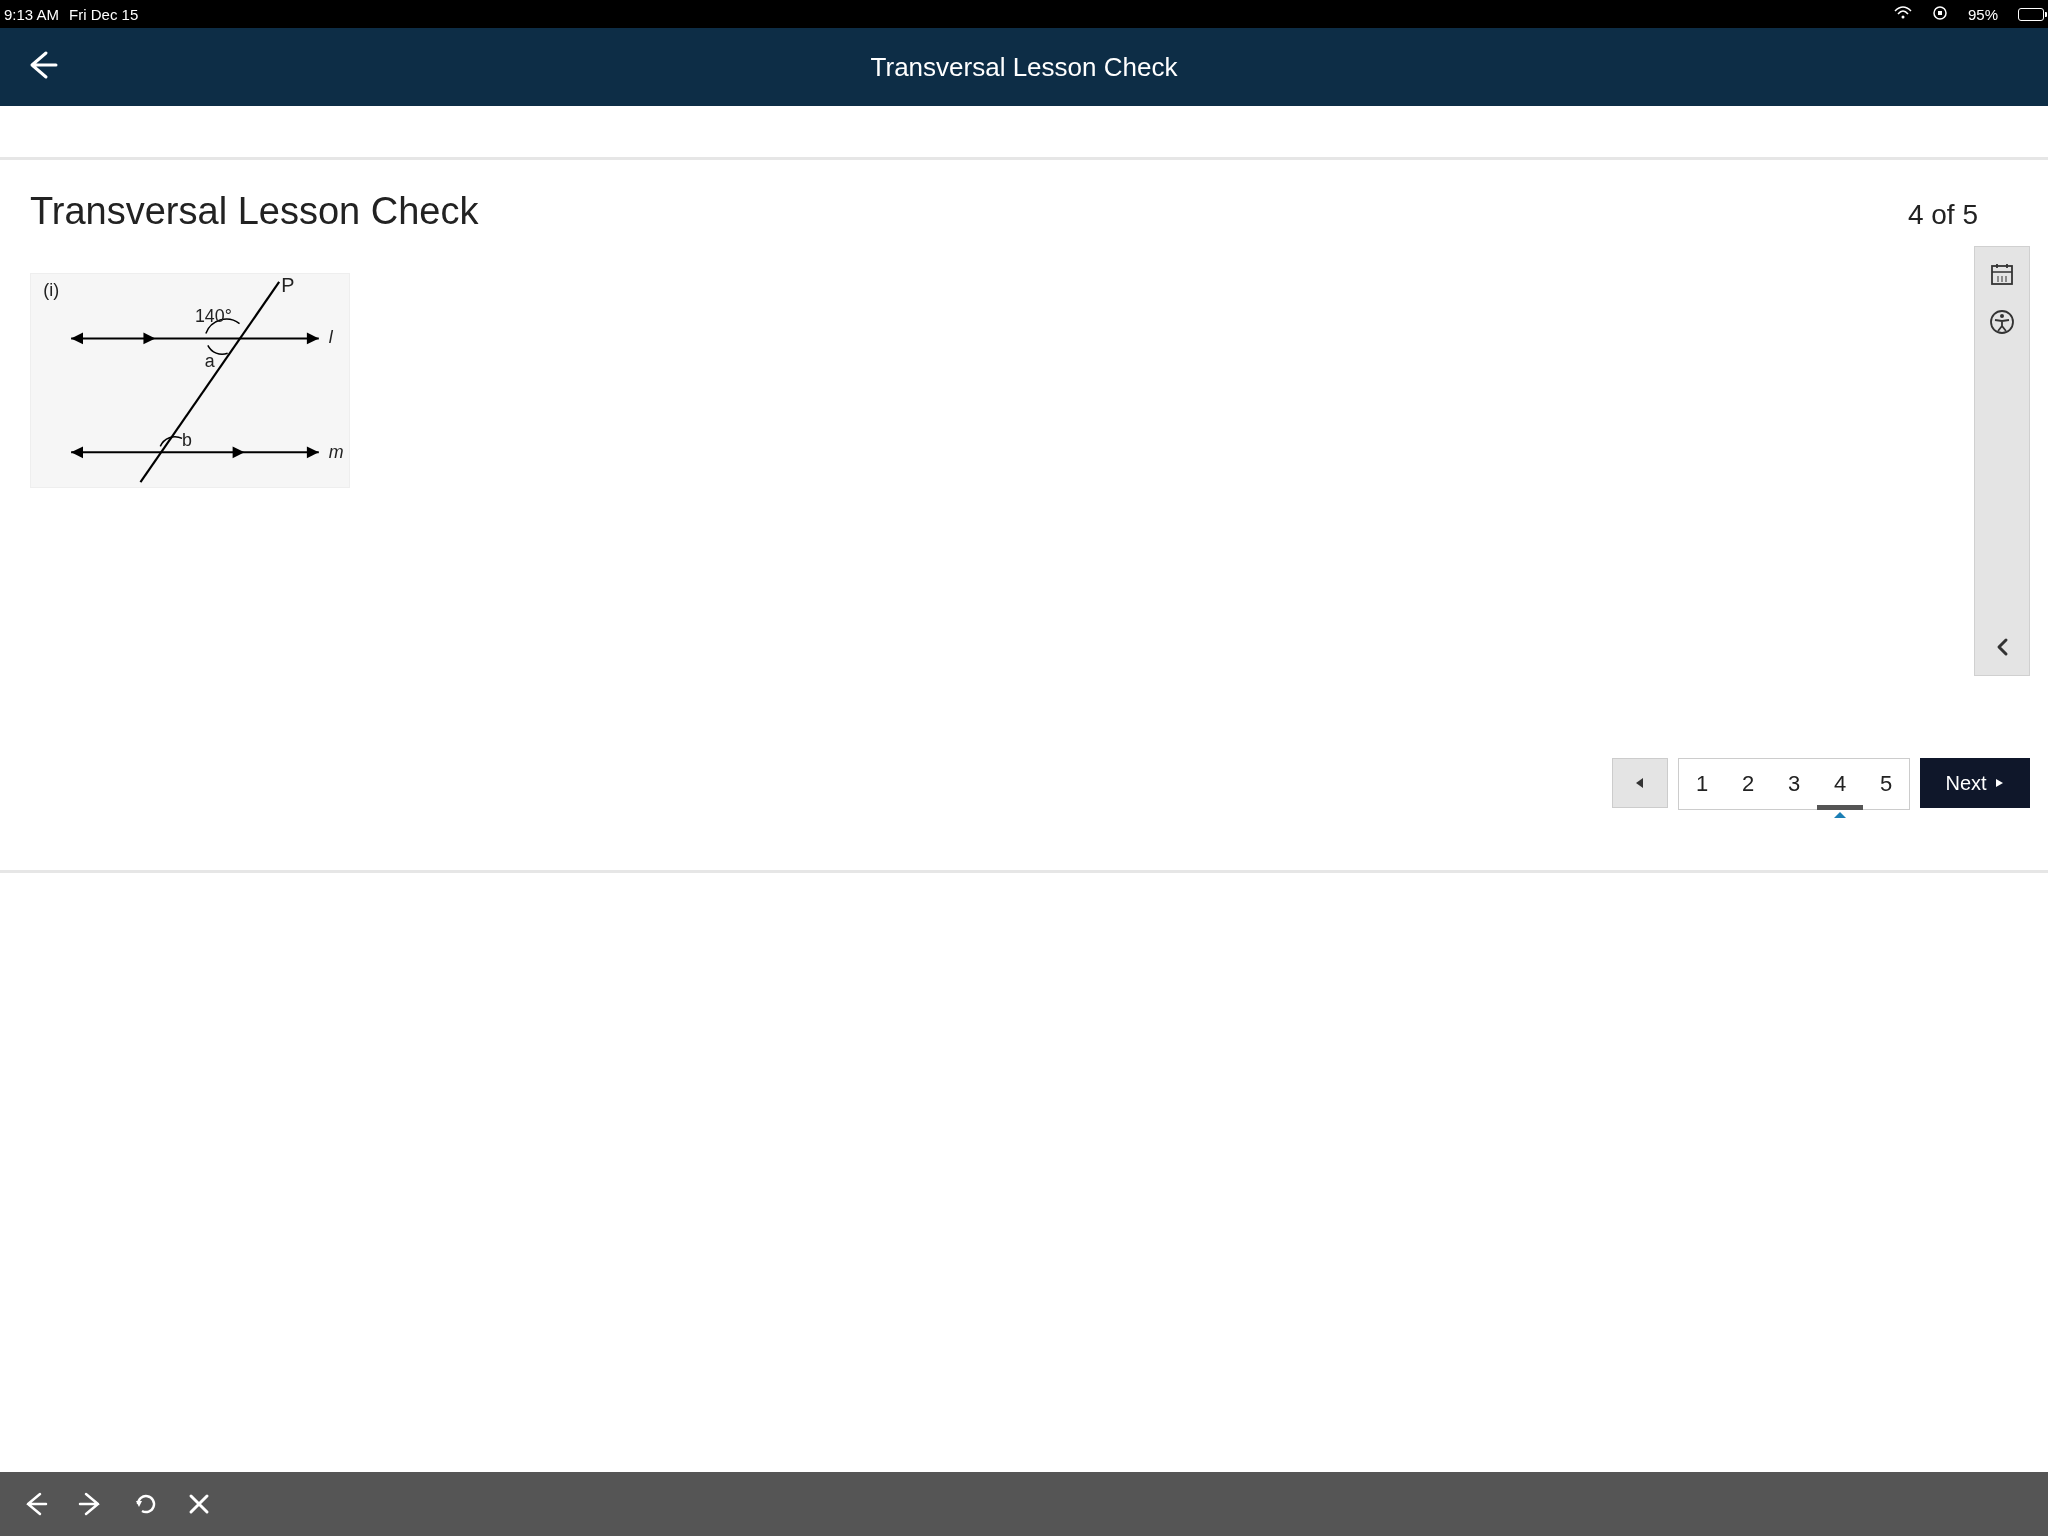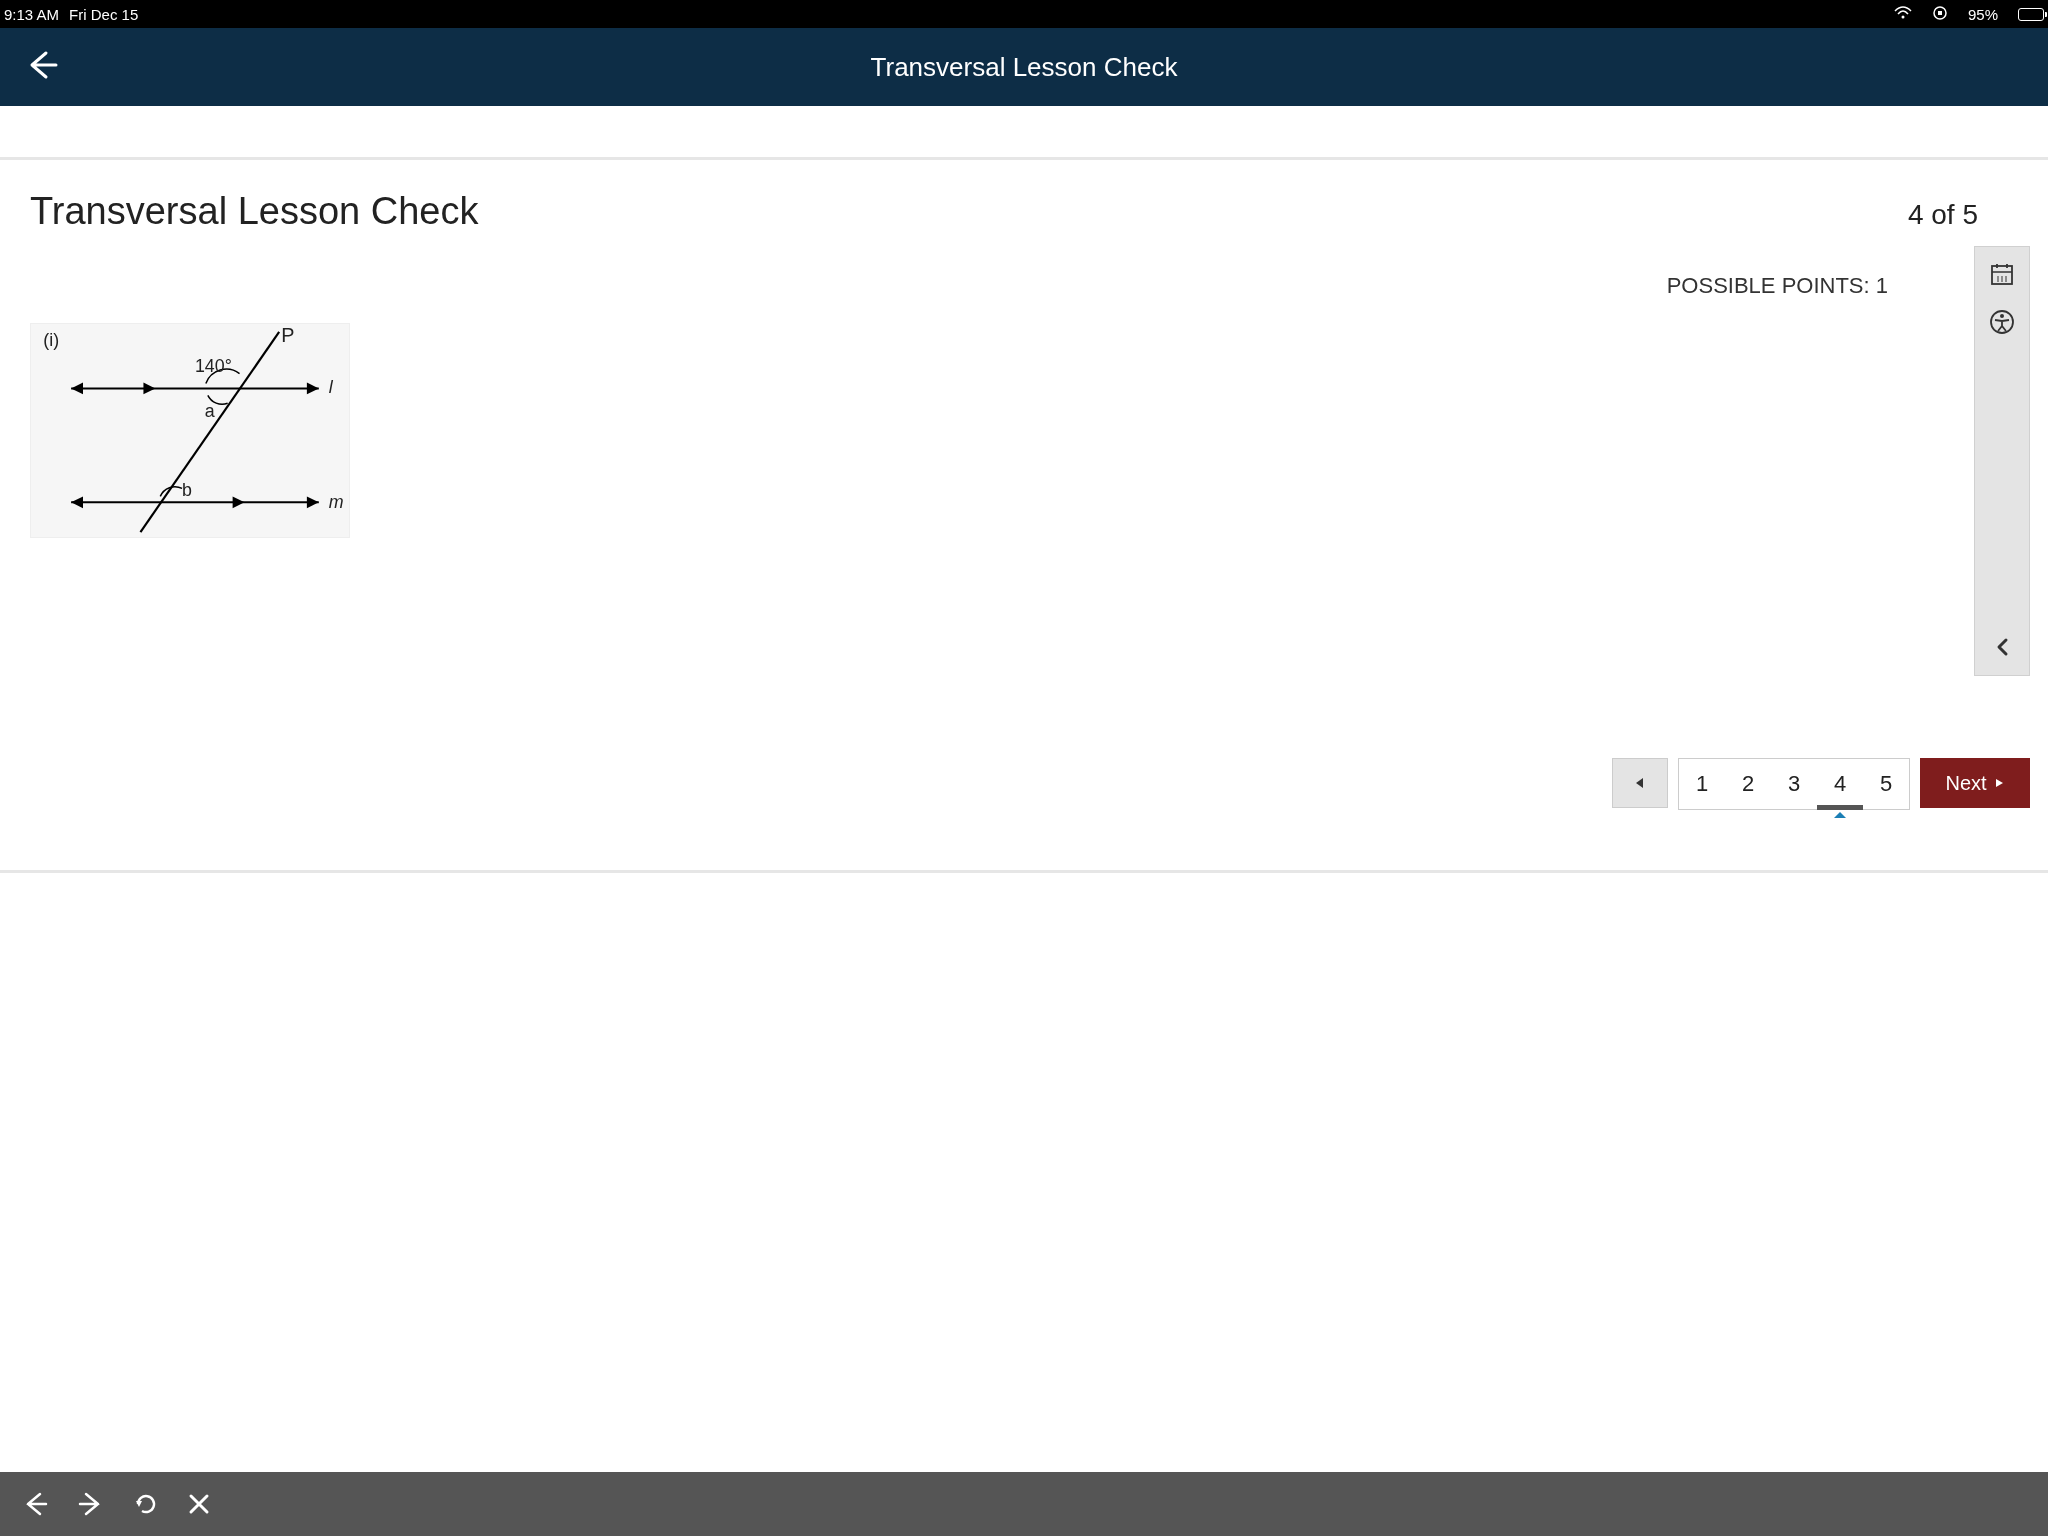--- a/index.html
+++ b/index.html
@@ -91,21 +91,21 @@
     font-size: 22px; color: #222; cursor: pointer; position: relative;
   }
   .pager-num.active::after {
     content: ''; position: absolute; left: 0; right: 0; bottom: -1px; height: 5px; background: #555;
   }
   .pager-num.active::before {
     content: ''; position: absolute; bottom: -9px; left: 50%; transform: translateX(-50%);
     border-left: 6px solid transparent; border-right: 6px solid transparent; border-bottom: 6px solid #1b7fb5;
   }
   .pager-next {
-    width: 110px; height: 50px; background: #7f1d1d; color: #fff;
+    width: 110px; height: 50px; background: #0f172a; color: #fff;
     display: flex; align-items: center; justify-content: center; gap: 6px;
     font-size: 20px; cursor: pointer;
   }
 
   .content-wrap { position: relative; height: 620px; }
 
   .bottom-bar {
     position: fixed; left: 0; right: 0; bottom: 0; height: 64px;
     background: #555; display: flex; align-items: center; padding: 0 20px; gap: 26px;
   }
@@ -151,21 +151,20 @@
 
 <div class="gap-bar"></div>
 
 <div class="content-wrap">
 <div class="content">
   <div class="title-row">
     <div class="lesson-title">Transversal Lesson Check</div>
     <div class="progress-text">4 of 5</div>
   </div>
 
-  <div class="points-row">POSSIBLE POINTS: 1</div>
 
 
   <div class="diagram">
     <svg viewBox="0 0 320 215">
       <text x="12" y="22" font-size="18" fill="#222">(i)</text>
 
       <line x1="40" y1="65" x2="290" y2="65" stroke="#000" stroke-width="2"></line>
       <polygon points="40,65 52,59 52,71" fill="#000"></polygon>
       <polygon points="290,65 278,59 278,71" fill="#000"></polygon>
       <polygon points="125,65 113,59 113,71" fill="#000"></polygon>

